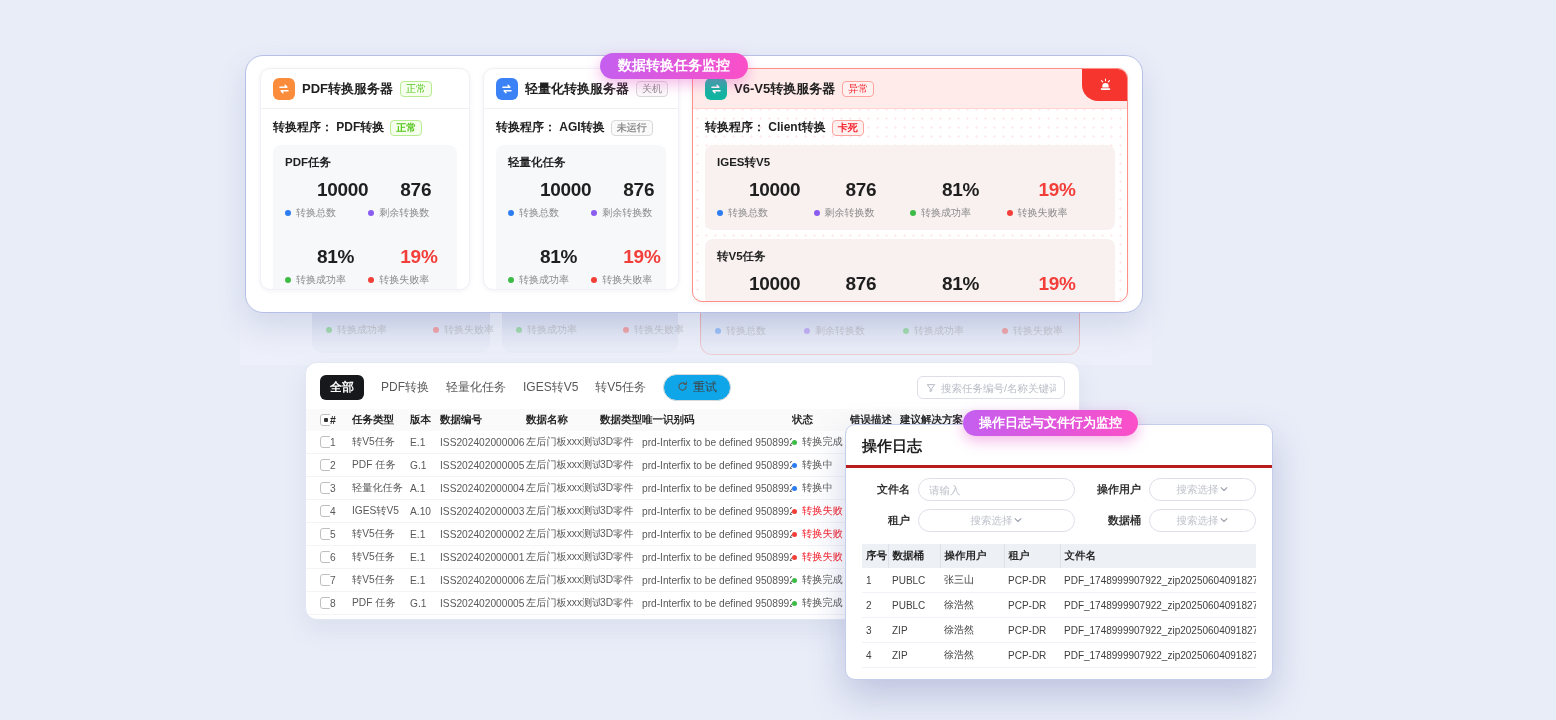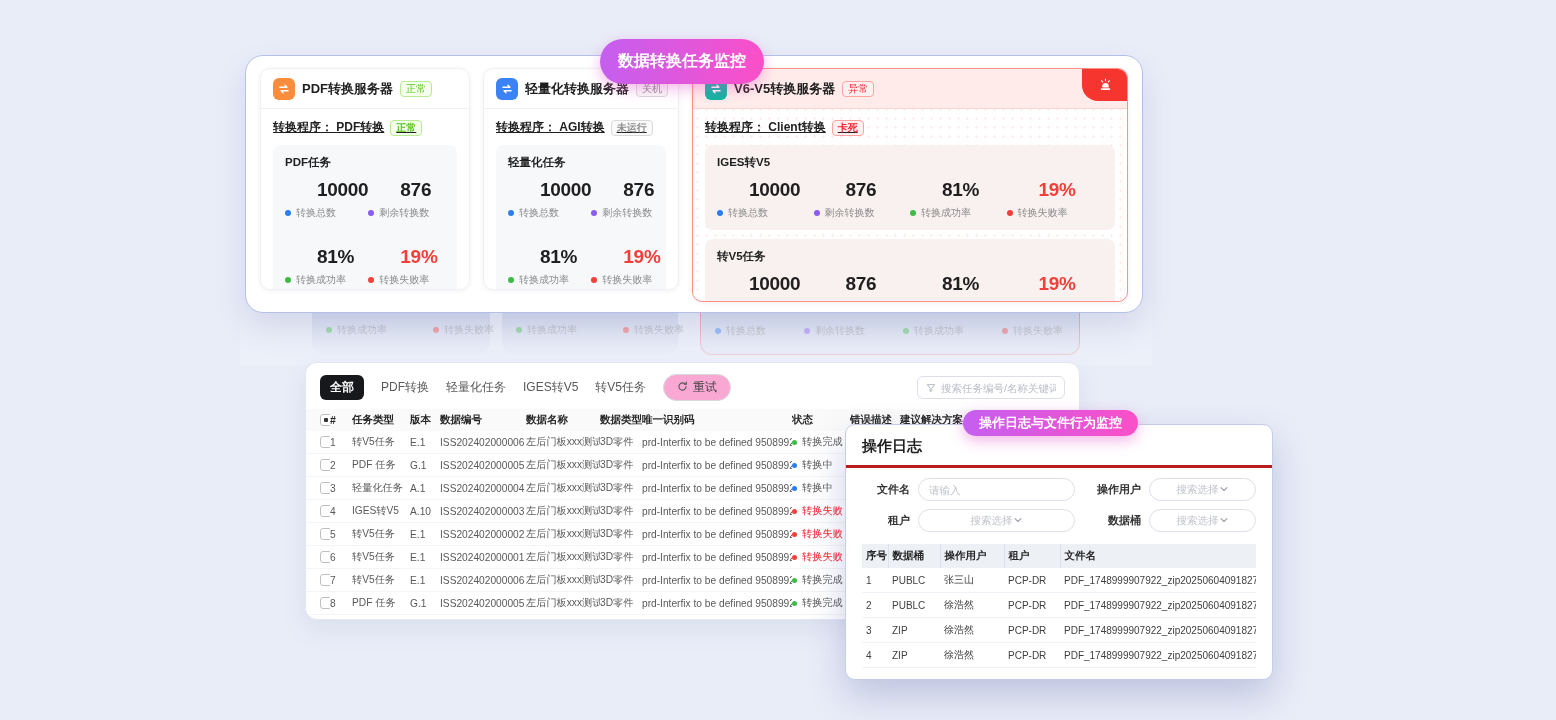--- a/index.html
+++ b/index.html
@@ -2,21 +2,21 @@
 <html><head>
 <meta charset="utf-8">
 <style>
   * { margin:0; padding:0; box-sizing:border-box; }
   html,body { width:1556px; height:720px; overflow:hidden; }
   body { background:#e9edf8; font-family:"Liberation Sans","DejaVu Sans",sans-serif; position:relative; color:#1f1f1f; }
 
   
   .spot-badge { position:absolute; z-index:6; background:linear-gradient(95deg,#c45ff0 0%,#fb4fc7 100%);
     color:#fff; font-weight:bold; border-radius:999px; box-shadow:0 5px 14px rgba(230,80,200,.4); white-space:nowrap; }
-  #badge1 { left:600px; top:39px; font-size:16px; padding:12px 18px; }
+  #badge1 { left:600px; top:53px; font-size:14px; padding:4px 18px; }
   #badge2 { left:963px; top:410px; font-size:13px; padding:4px 16px; }
 
   
   .frag { position:absolute; z-index:1; background:linear-gradient(#c9d1e8,#dfe4f2); border-radius:0 0 10px 10px; }
   #fragA { left:312px; top:313px; width:178px; height:40px; }
   #fragB { left:502px; top:313px; width:176px; height:40px; }
   #fragC { left:700px; top:311px; width:380px; height:44px; border:1.5px solid rgba(242,95,88,.75); border-top:none; border-radius:0 0 12px 12px; }
   .frag-legends { display:flex; padding:10px 14px 0; gap:46px; opacity:.85; }
   #fragC .frag-legends { gap:0; justify-content:space-between; padding:13px 16px 0 14px; }
   .veil { position:absolute; left:240px; top:303px; width:912px; height:62px; z-index:2;
@@ -42,39 +42,39 @@
   .card.wide .card-head { background:#ffecea; border-bottom:1px solid #ffd6d2; }
   .srv-icon { width:22px; height:22px; border-radius:6px; display:inline-flex; align-items:center; justify-content:center; flex:0 0 auto; }
   .card-title { font-size:13px; font-weight:bold; white-space:nowrap; }
   .badge { font-size:10px; line-height:1; padding:2px 5px; border-radius:4px; border:1px solid; white-space:nowrap; }
   .b-ok  { color:#52c41a; background:#f6ffed; border-color:#b7eb8f; }
   .b-off { color:#8c8c8c; background:#fafafa; border-color:#d9d9d9; }
   .b-err { color:#f5222d; background:#fff1f0; border-color:#ffa39e; }
   .alarm-corner { position:absolute; top:-1px; right:-1px; width:46px; height:33px; background:#f5352e;
     border-radius:0 10px 0 16px; display:flex; align-items:center; justify-content:center; z-index:2; }
   .card-body { padding:10px 12px; }
-  .prog-line { font-size:12px; font-weight:bold; margin-bottom:9px; display:flex; align-items:center; gap:6px; white-space:nowrap;text-decoration:underline; }
+  .prog-line { font-size:12px; font-weight:bold; margin-bottom:9px; display:flex; align-items:center; gap:6px; white-space:nowrap; }
   .stat-panel { background:#f7f8fa; border-radius:8px; padding:10px 12px; }
   .card.wide .stat-panel { background:#f9f1f0; margin-bottom:9px; }
   .card.wide .stat-panel:last-child { margin-bottom:0; }
   .stat-title { font-size:11.5px; font-weight:bold; margin-bottom:9px; }
   .stat-grid.g2 { display:grid; grid-template-columns:1fr 1fr; row-gap:26px; }
   .stat-grid.g4 { display:grid; grid-template-columns:1fr 1fr 1fr 1fr; }
   .stat-value { font-size:19px; font-weight:bold; letter-spacing:-.3px;margin-left:32px; }
   .stat-value.red { color:#f23f3a; }
   .stat .legend { margin-top:5px; }
 
   
   #task-panel { position:absolute; left:305px; top:362px; width:775px; height:258px; z-index:3;
     background:#fff; border:1px solid #e3e7f3; border-radius:12px; box-shadow:0 10px 24px rgba(100,110,160,.10); overflow:hidden; }
   .toolbar { display:flex; align-items:center; gap:17px; padding:11px 14px 8px; }
   .tab { font-size:12px; color:#595959; cursor:pointer; white-space:nowrap; }
   .tab.active { background:#17181c; color:#fff; border-radius:6px; padding:4px 10px; font-weight:bold; }
   .retry-btn { display:inline-flex; align-items:center; gap:5px; font-size:12px; color:#404040;
-    border:1px solid #d9d9d9; border-radius:15px; padding:4px 13px; background:#f9a8d4; }
+    border:1px solid #d9d9d9; border-radius:15px; padding:4px 13px; background:#0ea5e9; }
   .search-box { margin-left:auto; display:flex; align-items:center; gap:5px; width:148px; height:23px;
     border:1px solid #dcdfe8; border-radius:6px; padding:0 8px; background:#fff; }
   .search-box input { border:none; outline:none; width:100%; font-size:10.5px; color:#595959; background:transparent; }
   .search-box input::placeholder { color:#b9bcc6; }
 
   table.grid { border-collapse:collapse; table-layout:fixed; width:100%; }
   table.grid th, table.grid td { text-align:left; white-space:nowrap; overflow:hidden; padding:4px 4px 4px 0; }
   table.grid th { font-size:10.5px; color:#262626; background:#fafafa; font-weight:bold; }
   table.grid td { font-size:10.2px; color:#595959; border-bottom:1px solid #f3f4f8; }
   td.c-uid { color:#8c8c8c; }

